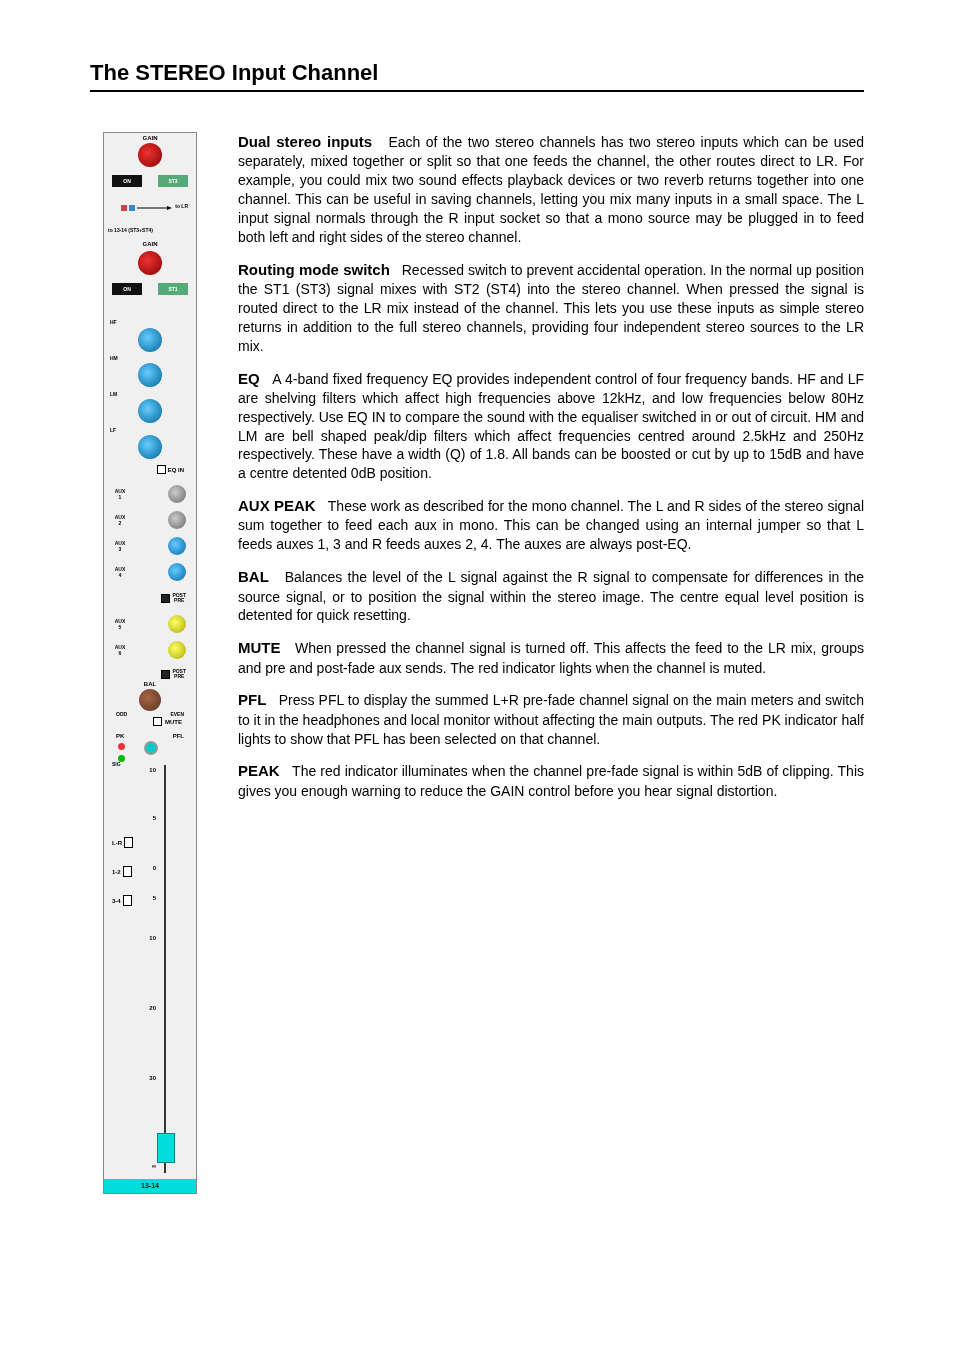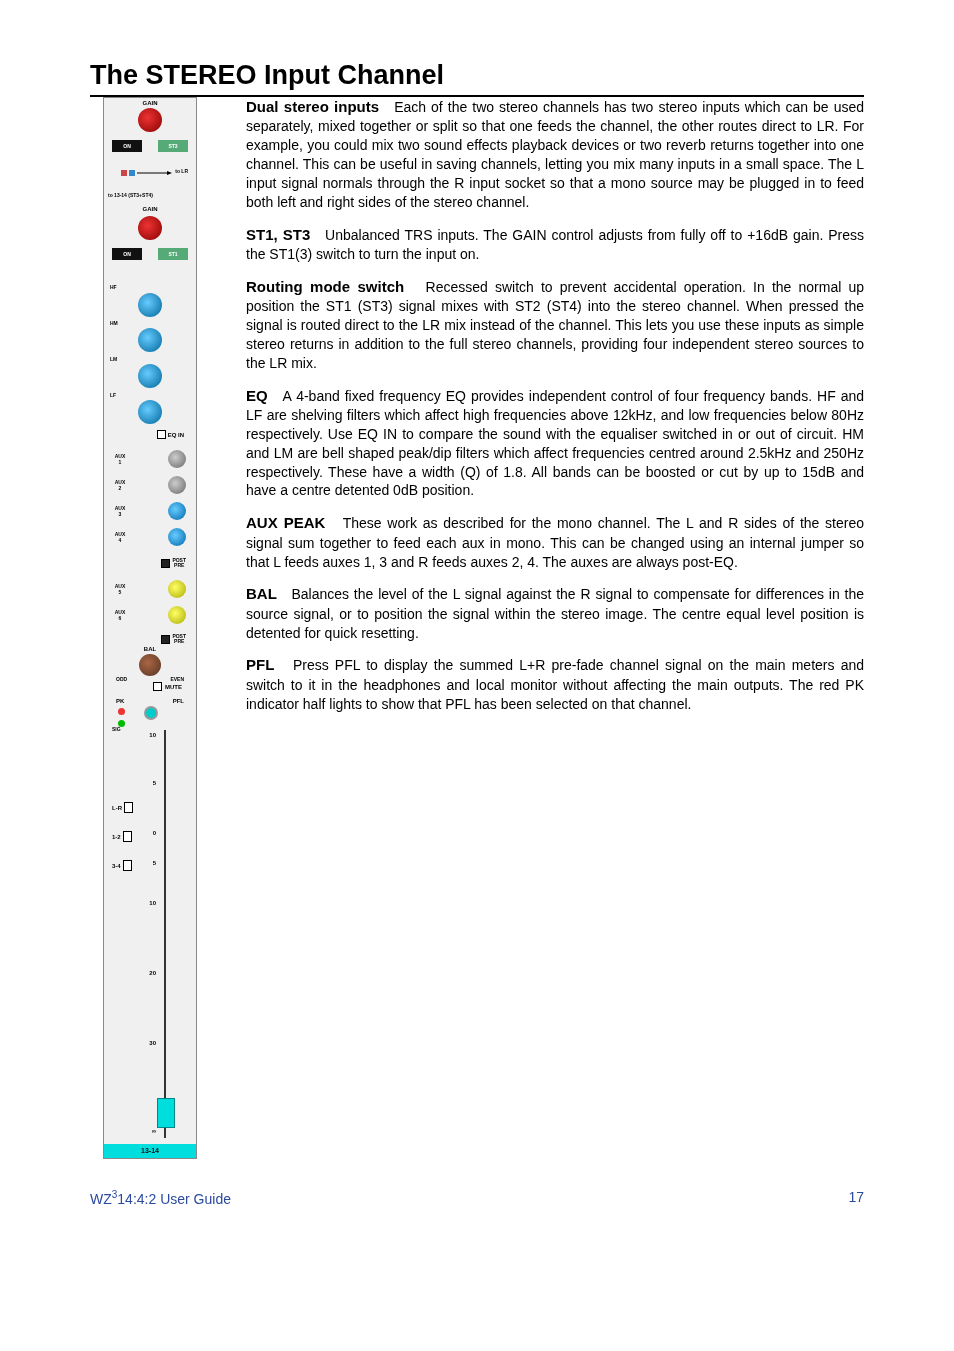--- a/index.html
+++ b/index.html
@@ -8,28 +8,29 @@
     font-family: Arial, Helvetica, sans-serif;
     background: #fff;
     color: #000;
     width: 954px;
   }
   .page {
     padding: 60px 90px 40px 90px;
     box-sizing: border-box;
   }
   .section-title {
-    font-size: 27px;
+    font-size: 22px;
     font-weight: bold;
     border-bottom: 2px solid #000;
     padding-bottom: 4px;
+    margin-bottom: 40px;
   }
   .content-row {
     display: flex;
-    gap: 36px;
+    gap: 28px;
   }
   .panel-col {
     flex: 0 0 120px;
     display: flex;
     justify-content: center;
   }
   .panel-diagram {
     width: 92px;
     height: 1060px;
     border: 1px solid #888;
@@ -246,28 +247,23 @@
             <div class="scale-mark" style="bottom:4px;">∞</div>
             <div class="fader-cap"></div>
           </div>
         </div>
         <div class="ch-label">13-14</div>
       </div>
     </div>
 
     <div class="text-col">
       <div class="para"><span class="term">Dual stereo inputs</span>&nbsp;&nbsp;&nbsp;<span>Each of the two stereo channels has two stereo inputs which can be used separately, mixed together or split so that one feeds the channel, the other routes direct to LR.  For example, you could mix two sound effects playback devices or two reverb returns together into one channel.  This can be useful in saving channels, letting you mix many inputs in a small space.  The L input signal normals through the R input socket so that a mono source may be plugged in to feed both left and right sides of the stereo channel.</span></div>
-      <div class="para"><span class="term">ST1, ST3</span>&nbsp;&nbsp;&nbsp;<span>Unbalanced TRS inputs.  The GAIN control adjusts from fully off to +16dB gain.  Press the ST1(3) switch to turn the input on.</span></div>
       <div class="para"><span class="term">Routing mode switch</span>&nbsp;&nbsp;&nbsp;<span>Recessed switch to prevent accidental operation.  In the normal up position the ST1 (ST3) signal mixes with ST2 (ST4) into the stereo channel.  When pressed the signal is routed direct to the LR mix instead of the channel.  This lets you use these inputs as simple stereo returns in addition to the full stereo channels, providing four independent stereo sources to the LR mix.</span></div>
       <div class="para"><span class="term">EQ</span>&nbsp;&nbsp;&nbsp;<span>A 4-band fixed frequency EQ provides independent control of four frequency bands.  HF and LF are shelving filters which affect high frequencies above 12kHz, and low frequencies below 80Hz respectively.  Use EQ IN to compare the sound with the equaliser switched in or out of circuit.  HM and LM are bell shaped peak/dip filters which affect frequencies centred around 2.5kHz and 250Hz respectively.  These have a width (Q) of 1.8.  All bands can be boosted or cut by up to 15dB and have a centre detented 0dB position.</span></div>
       <div class="para"><span class="term">AUX PEAK</span>&nbsp;&nbsp;&nbsp;<span>These work as described for the mono channel.  The L and R sides of the stereo signal sum together to feed each aux in mono.  This can be changed using an internal jumper so that L feeds auxes 1, 3 and R feeds auxes 2, 4.  The auxes are always post-EQ.</span></div>
       <div class="para"><span class="term">BAL</span>&nbsp;&nbsp;&nbsp;<span>Balances the level of the L signal against the R signal to compensate for differences in the source signal, or to position the signal within the stereo image.  The centre equal level position is detented for quick resetting.</span></div>
+      <div class="para"><span class="term">MUTE</span>&nbsp;&nbsp;&nbsp;<span>When pressed the channel signal is turned off.  This affects the feed to the LR mix, groups and pre and post-fade aux sends.  The red indicator lights when the channel is muted.</span></div>
       <div class="para"><span class="term">PFL</span>&nbsp;&nbsp;&nbsp;<span>Press PFL to display the summed L+R pre-fade channel signal on the main meters and switch to it in the headphones and local monitor without affecting the main outputs.  The red PK indicator half lights to show that PFL has been selected on that channel.</span></div>
+      <div class="para"><span class="term">PEAK</span>&nbsp;&nbsp;&nbsp;<span>The red indicator illuminates when the channel pre-fade signal is within 5dB of clipping.  This gives you enough warning to reduce the GAIN control before you hear signal distortion.</span></div>
     </div>
   </div>
 
-  <div class="footer">
-    <div class="model">
-      <span>WZ</span><span class="sup">3</span><span>14:4:2</span><span style="color:#2a4aa0;font-weight:normal;"> User Guide</span>
-    </div>
-    <div>17</div>
-  </div>
 </div>
 
 </body></html>

